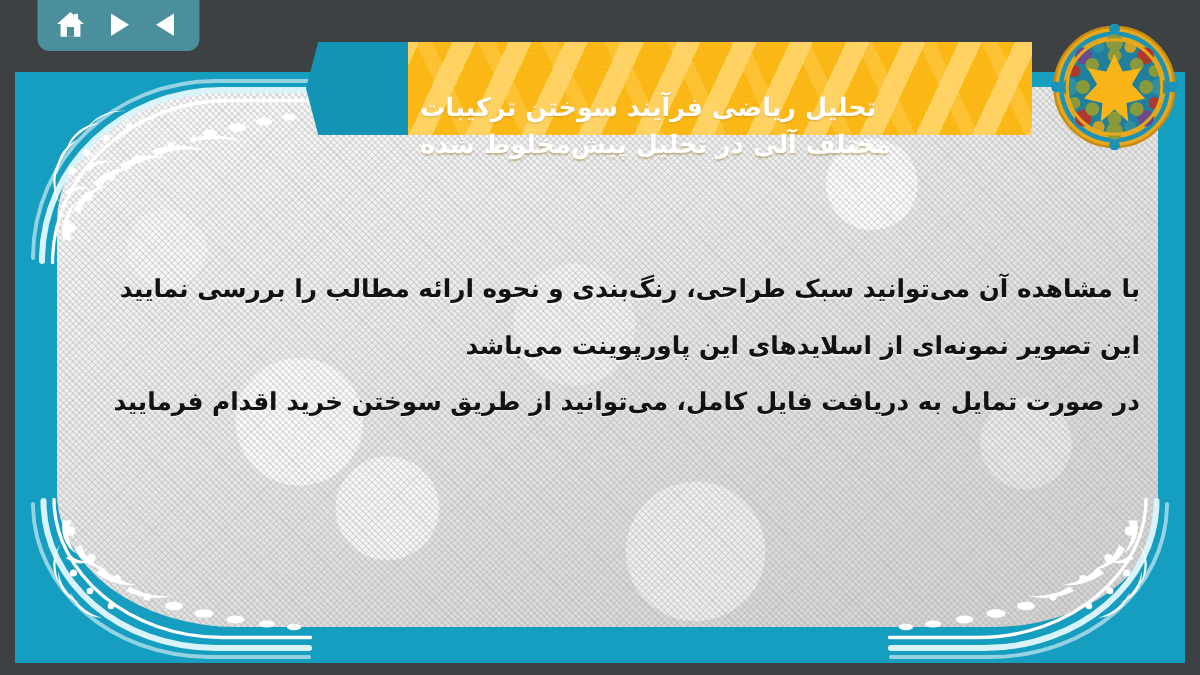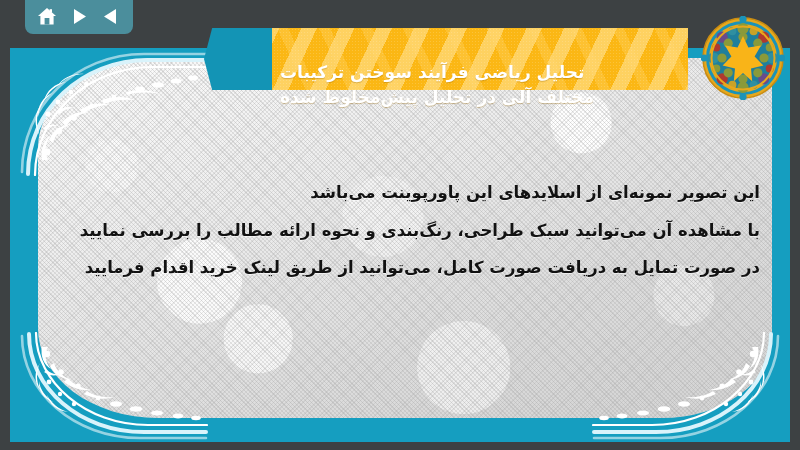--- a/index.html
+++ b/index.html
@@ -283,23 +283,23 @@
           <path d="M50 30 c-10 3-17 9-21 17 c2-9 10-16 21-17 z"></path>
           <circle cx="31" cy="60" r="2.4"></circle>
           <circle cx="42" cy="48" r="2.2"></circle>
           <circle cx="56" cy="38" r="2.2"></circle>
           <path d="M26 70 q8-6 16-2 q-8-1-13 4 z"></path>
         </g>
       </svg>
     </span>
 
     <div class="body-text">
+      <p>با مشاهده آن می‌توانید سبک طراحی، رنگ‌بندی و نحوه ارائه مطالب را بررسی نمایید</p>
       <p>این تصویر نمونه‌ای از اسلایدهای این پاورپوینت می‌باشد</p>
-      <p>با مشاهده آن می‌توانید سبک طراحی، رنگ‌بندی و نحوه ارائه مطالب را بررسی نمایید</p>
-      <p>در صورت تمایل به دریافت صورت کامل، می‌توانید از طریق لینک خرید اقدام فرمایید</p>
+      <p>در صورت تمایل به دریافت فایل کامل، می‌توانید از طریق سوختن خرید اقدام فرمایید</p>
     </div>
   </div>
 
   <div class="banner-wrap">
     <div class="banner-gold"></div>
     <div class="banner-arrow"></div>
     <div class="banner-title">
       <span>تحلیل ریاضی فرآیند سوختن ترکیبات</span>
       <span>مختلف آلی در تحلیل پیش‌مخلوط شده</span>
     </div>

